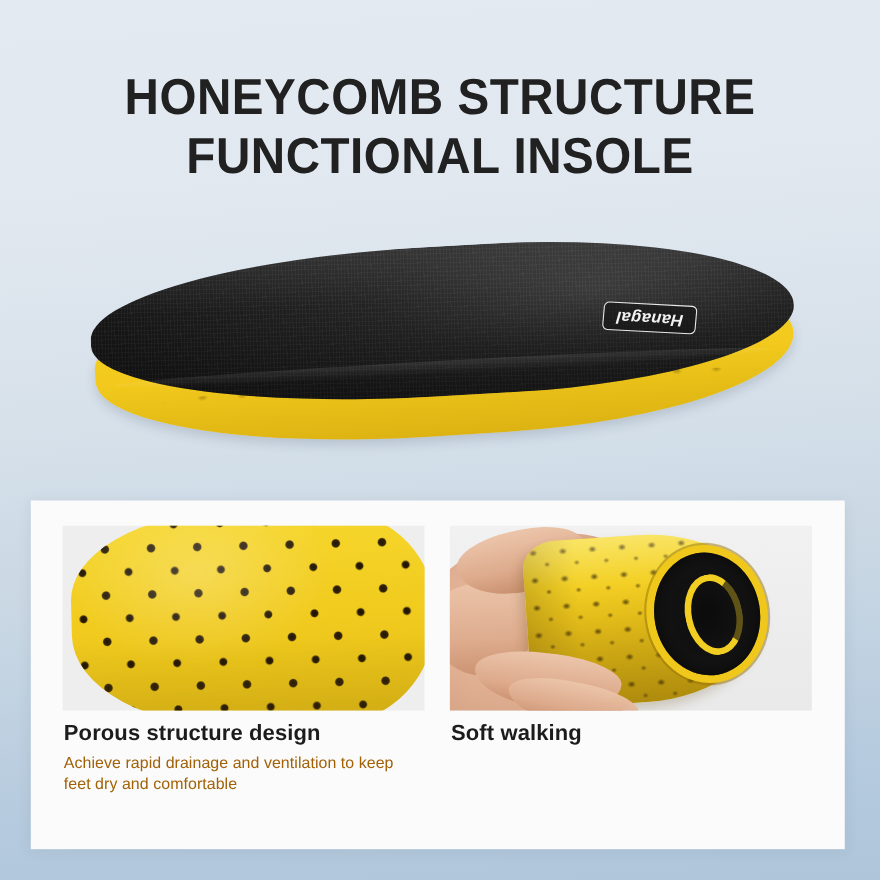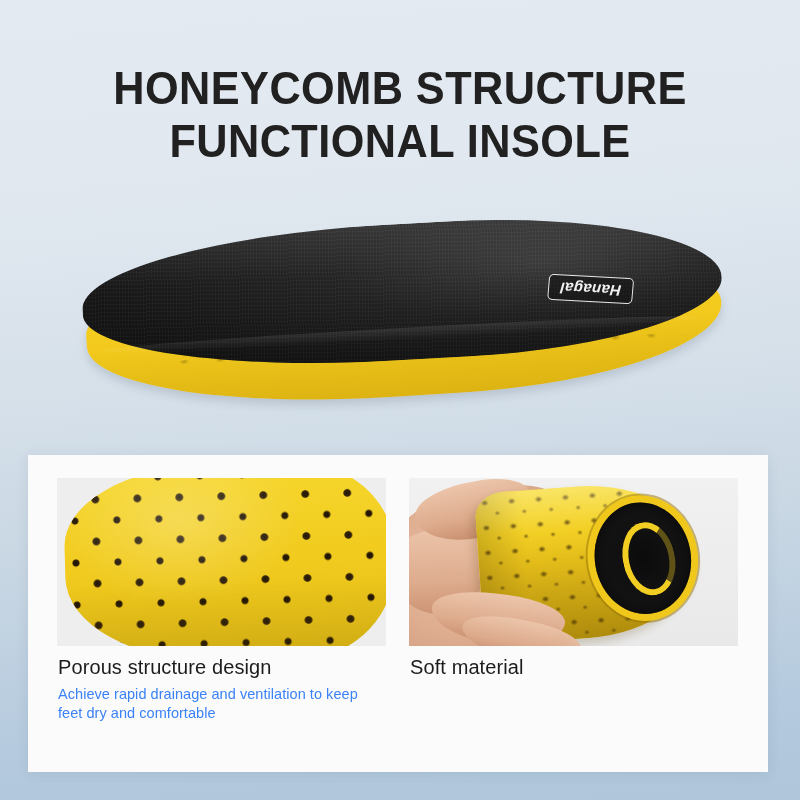--- a/index.html
+++ b/index.html
@@ -206,25 +206,25 @@
     width:52px; height:74px;
     border:6px solid #f2cd22;
     border-radius:50%;
     border-right-color: rgba(242,205,34,0.35);
     transform: rotate(-8deg);
   }
 
   
   .caption { padding:10px 0 0 1px; }
   .caption h3 {
-    font-size:20px; font-weight:normal; color:#1c1c1c;
+    font-size:20px; font-weight:bold; color:#1c1c1c;
     letter-spacing:0.1px; margin-bottom:6px;
   }
   .caption p {
-    font-size:14.5px; color:#3b82f6; line-height:1.30; letter-spacing:0.05px;
+    font-size:14.5px; color:#a16207; line-height:1.30; letter-spacing:0.05px;
   }
 </style>
 </head>
 <body>
 
 <div class="hero-title">
   <span class="line">HONEYCOMB STRUCTURE</span>
   <span class="line">FUNCTIONAL INSOLE</span>
 </div>
 
@@ -266,18 +266,18 @@
           <div class="roll-holes"></div>
           <div class="roll-holes2"></div>
           <div class="roll-shade"></div>
           <div class="roll-mouth"></div>
           <div class="roll-inner-lip"></div>
         </div>
         <div class="finger f2"></div>
         <div class="finger f3"></div>
       </div>
       <div class="caption">
-        <h3>Soft material</h3>
+        <h3>Soft walking</h3>
       </div>
     </div>
 
   </div>
 </div>
 
 </body></html>

